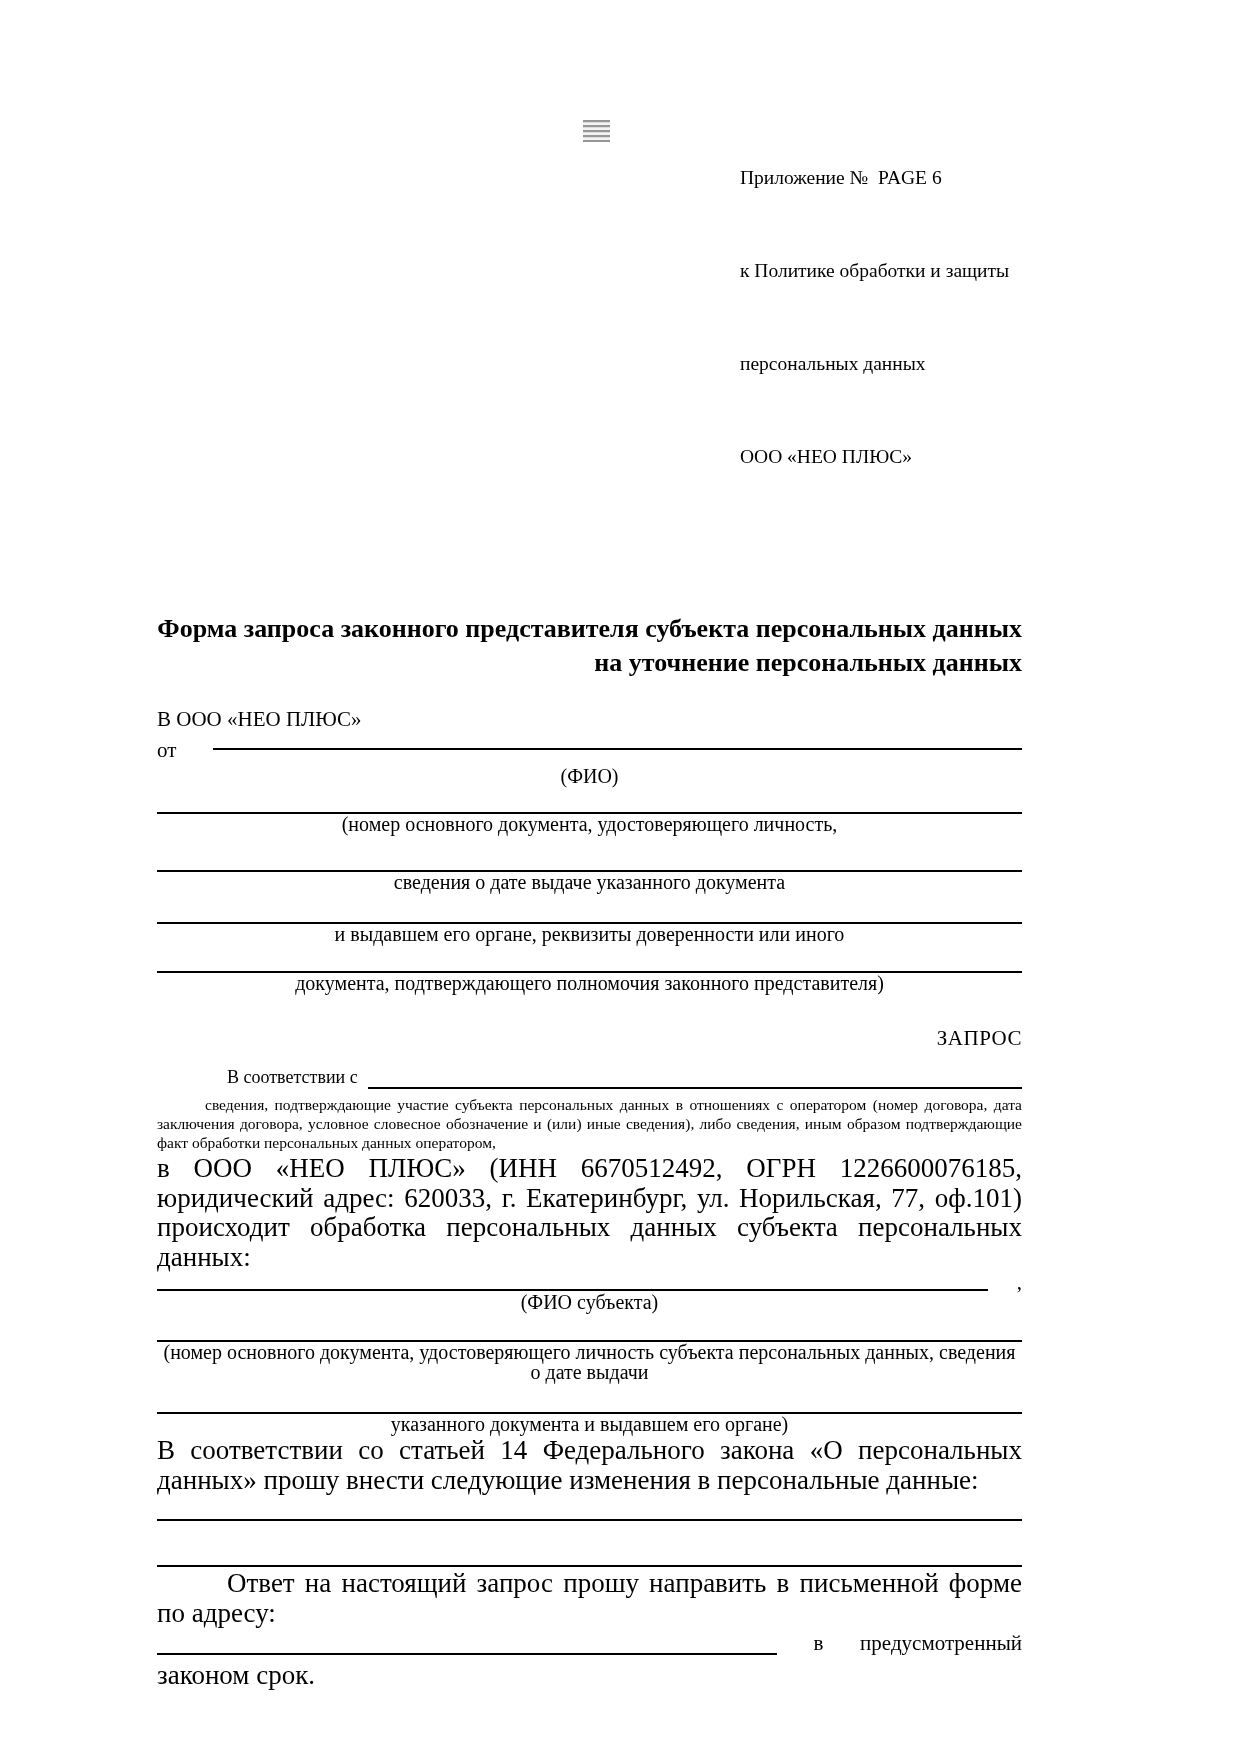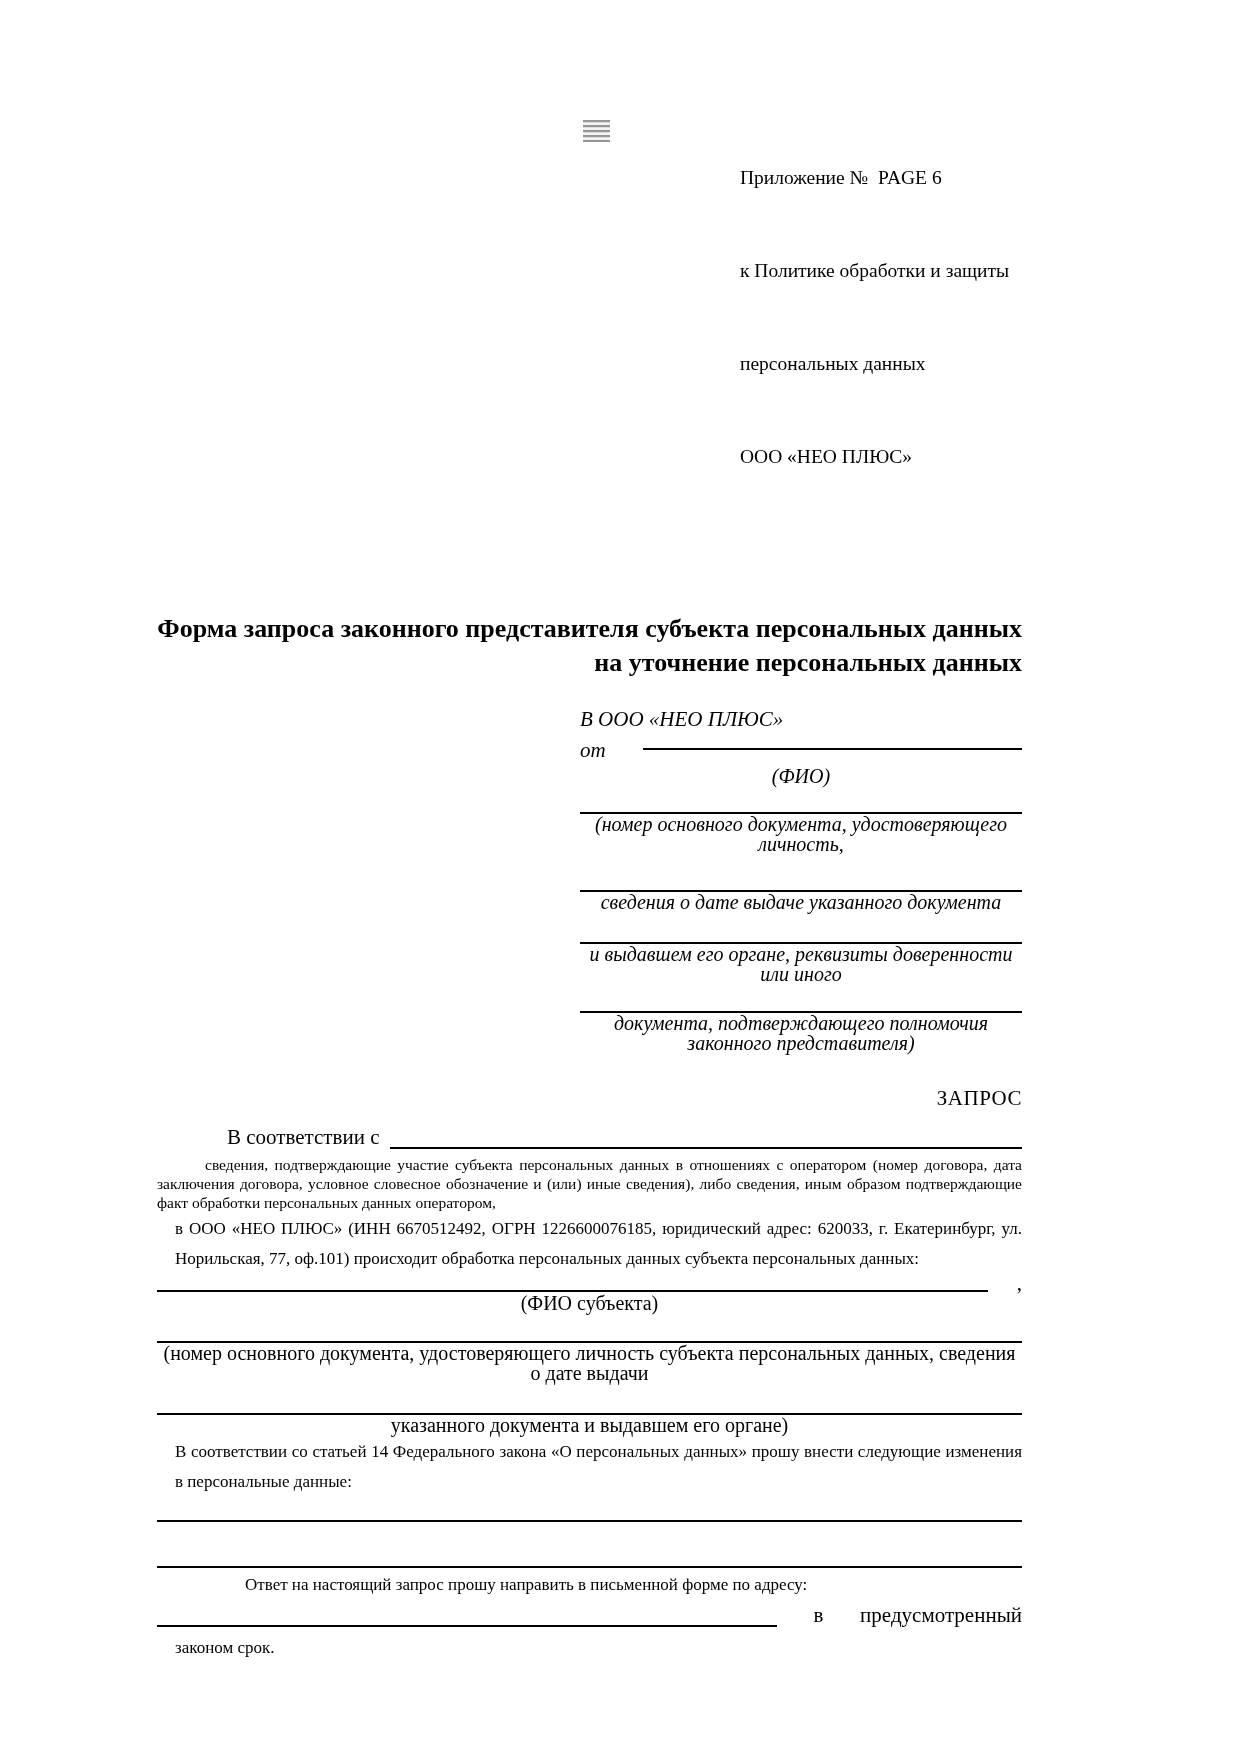--- a/index.html
+++ b/index.html
@@ -21,31 +21,31 @@
     position:absolute;left:426px;top:20px;width:27px;height:22px;
     background:repeating-linear-gradient(180deg,#8a8a8a 0 2px,#d9d9d9 2px 3px,#f2f2f2 3px 5px);
     opacity:.9;
   }
   .header-block{
     margin-left:583px;font-size:19.5px;line-height:31px;white-space:pre-wrap;font-family:Liberation Serif, serif;
   }
   
   .title{margin-top:78px;text-align:right;font-weight:bold;font-size:26px;line-height:34px;}
   
-  .addressee{margin-left:423px;margin-top:24px;font-size:21px;line-height:31px;font-style:italic;}
+  .addressee{margin-top:24px;font-size:21px;line-height:31px;}
   .row{display:flex;align-items:center;gap:27px;}
   .fill{flex:1;border-bottom:2px solid #000;margin:0 0 4px 10px;}
   .caption{font-size:20px;line-height:20px;text-align:center;}
   .fl{border-bottom:2px solid #000;height:24px;}
   
   .zapros{margin-top:30px;text-align:right;font-size:21px;line-height:31px;letter-spacing:.5px;}
-  .intro-row{display:flex;align-items:flex-end;margin-top:8px;font-size:21px;line-height:31px;}
+  .intro-row{display:flex;align-items:flex-end;margin-top:8px;font-size:18px;line-height:31px;}
   .intro-row .lbl{padding-left:70px;white-space:nowrap;}
   .smallprint{margin-top:2px;font-size:15.5px;line-height:19px;text-align:justify;text-indent:48px;}
-  .bigpara{margin-top:2px;font-size:17px;line-height:29.5px;text-align:justify;margin-left:18px;}
+  .bigpara{margin-top:2px;font-size:27px;line-height:29.5px;text-align:justify;}
   .comma-row{margin-top:0;font-size:21px;}
   .comma-row .fl{flex:1;height:16px;}
   .comma-row .comma{margin-left:2px;line-height:20px;}
   .indent{ text-indent:70px; }
   .answer-row{display:flex;align-items:flex-end;font-size:21px;line-height:31px;}
   .answer-row .fl{width:620px;height:24px;margin-bottom:4px;}
   .answer-row .w1{margin-left:auto;}
   .answer-row .w2{margin-left:auto;}
   
   .footer-row{display:flex;align-items:flex-end;margin-top:18px;font-size:21px;line-height:31px;}

